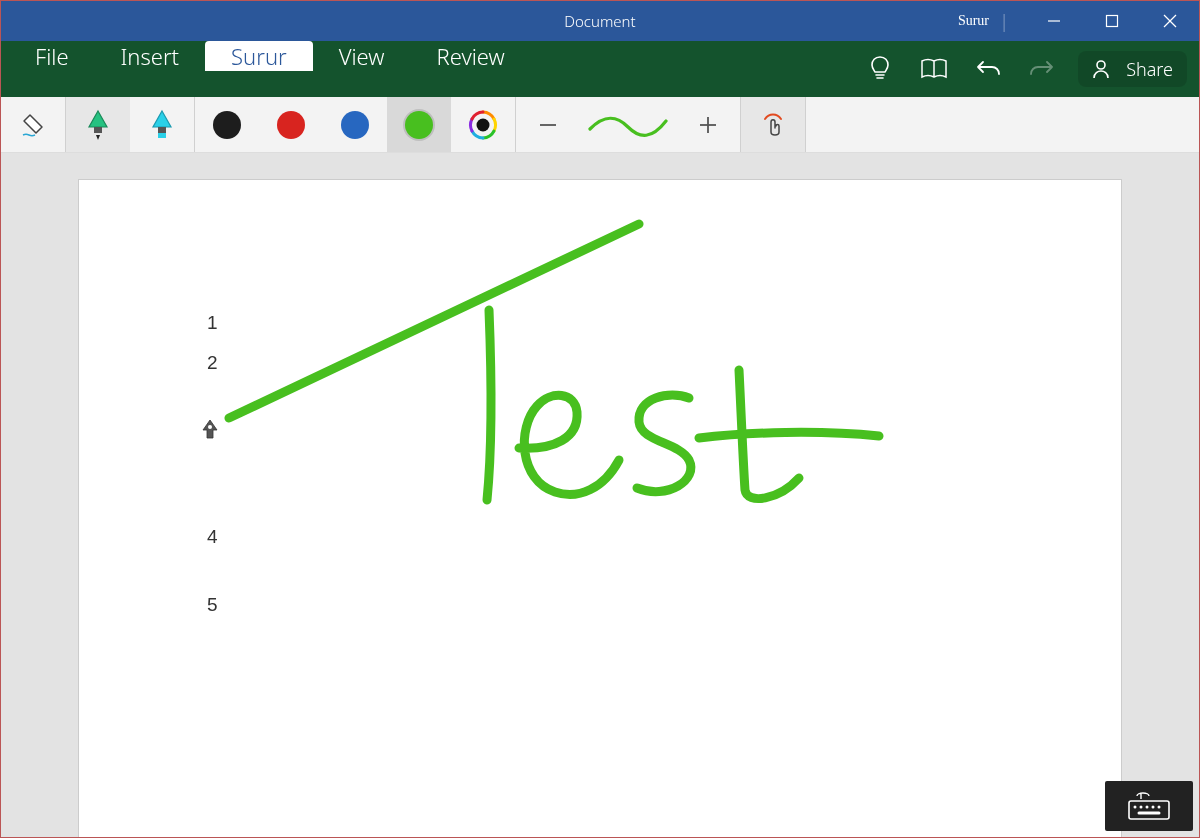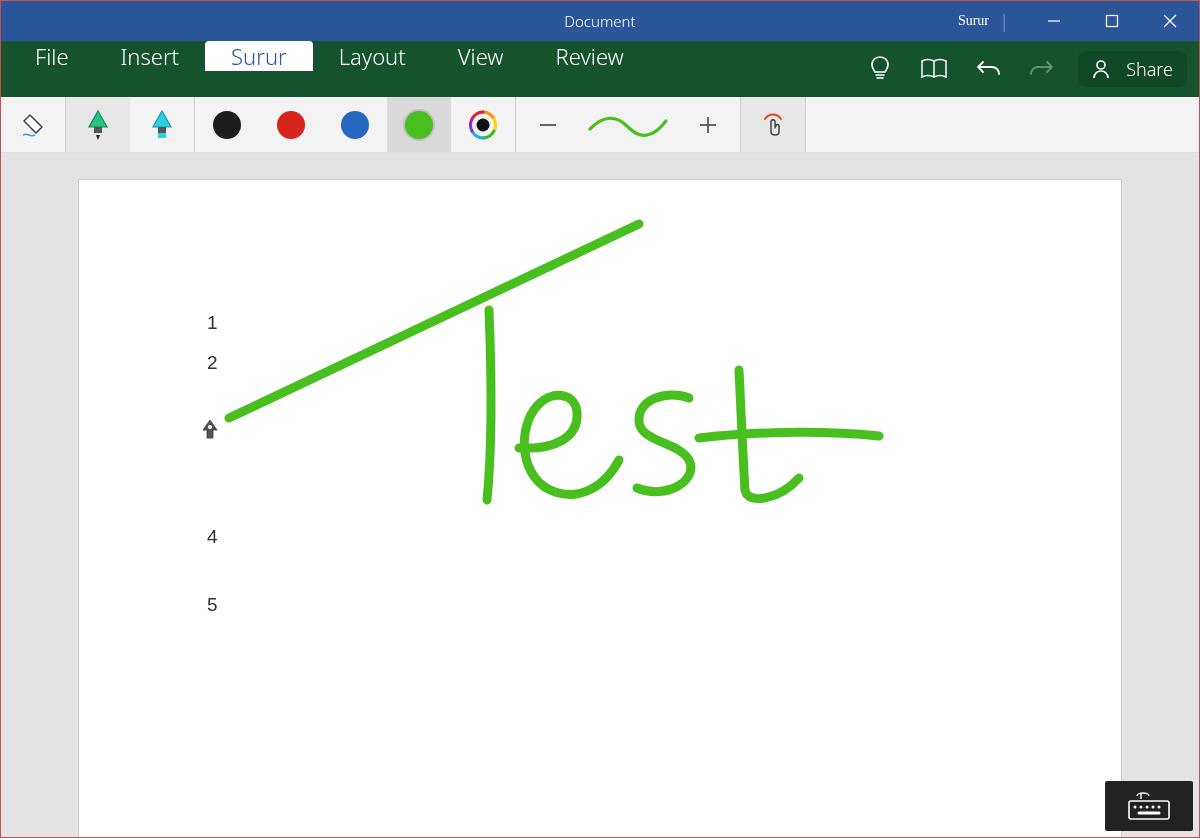--- a/index.html
+++ b/index.html
@@ -146,21 +146,20 @@
             <line x1="13" y1="1" x2="1" y2="13" stroke-width="1.2"></line>
           </svg>
       </div>
     </div>
   </div>
 
   <div class="ribbon-tabs">
     <div class="tab">File</div>
     <div class="tab">Insert</div>
     <div class="tab active">Surur</div>
-    <div class="tab">Layout</div>
     <div class="tab">View</div>
     <div class="tab">Review</div>
 
     <div class="ribbon-right">
       <div class="r-btn">
         <svg width="22" height="28" viewBox="0 0 22 28">
           <path d="M11 2 C6 2 3 5.5 3 10 C3 13 5 15 6 17 L16 17 C17 15 19 13 19 10 C19 5.5 16 2 11 2 Z M7 20 L15 20 M8 23 L14 23" fill="none" stroke="#fff" stroke-width="1.6" stroke-linecap="round"></path>
         </svg>
       </div>
       <div class="r-btn">

